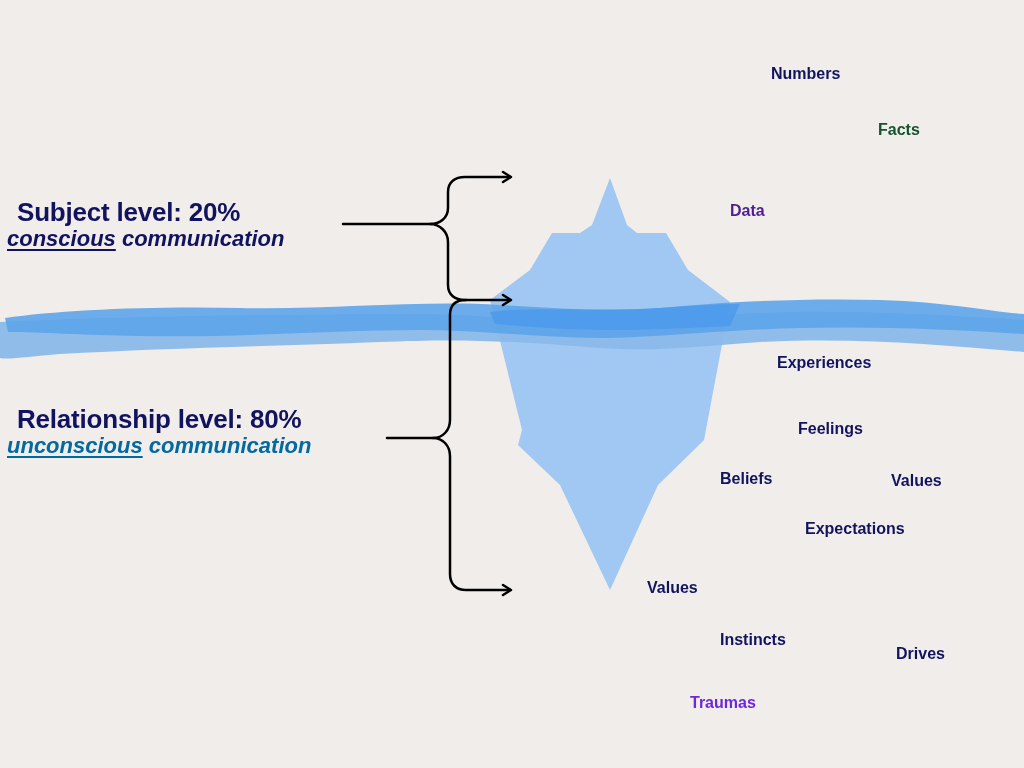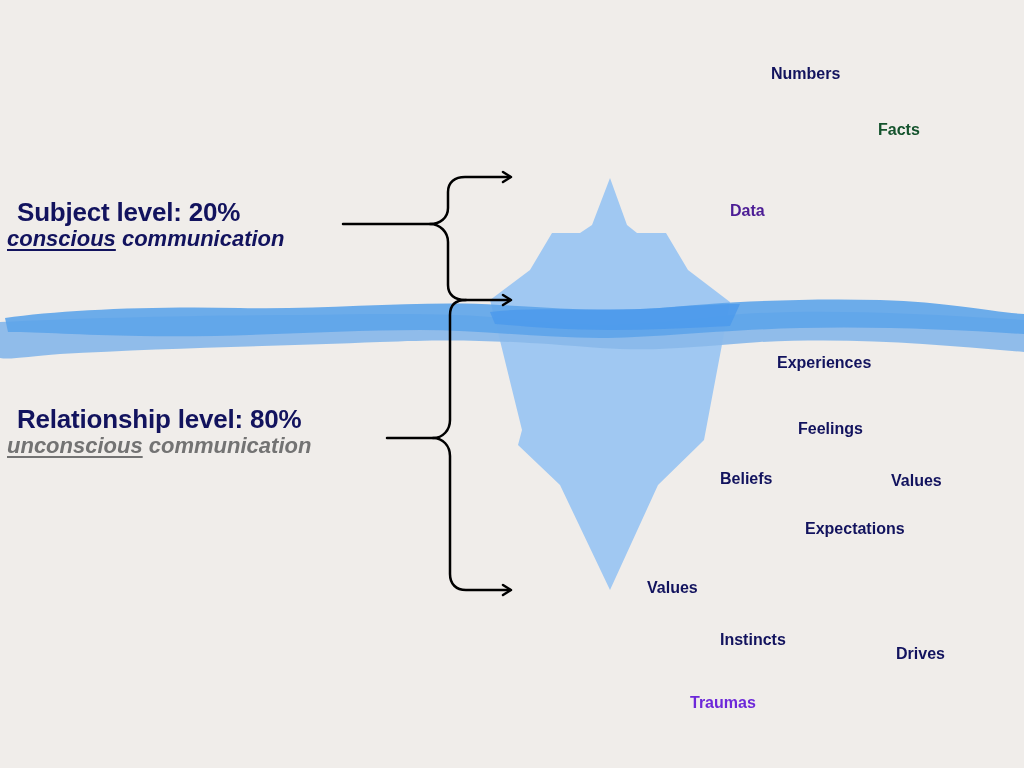--- a/index.html
+++ b/index.html
@@ -44,21 +44,21 @@
     <path d="M387,438 L433,438 C443,438 450,430 450,420 L450,315 C450,305 456,300 466,300"></path>
     <path d="M433,438 C443,438 450,446 450,456 L450,574 C450,584 456,590 466,590 L510,590"></path>
     <path d="M503,585 L511,590 L503,595"></path>
   </g>
 </svg>
 
 <div class="lbl level-title" style="left: 7px; top: 199px; color: rgb(18, 19, 94);">Subject level: 20%</div>
 <div class="lbl level-sub" style="left: 7px; top: 228px; color: rgb(18, 19, 94);"><u>conscious</u><span> communication</span></div>
 
 <div class="lbl level-title" style="left: 7px; top: 406px; color: rgb(18, 19, 94);">Relationship level: 80%</div>
-<div class="lbl level-sub" style="left: 7px; top: 435px; color: #737373;"><u>unconscious</u><span> communication</span></div>
+<div class="lbl level-sub" style="left: 7px; top: 435px; color: #0369a1;"><u>unconscious</u><span> communication</span></div>
 
 <div class="lbl word" style="left: 771px; top: 66px; color: rgb(18, 19, 94);">Numbers</div>
 <div class="lbl word" style="left: 878px; top: 122px; color: #14532d;">Facts</div>
 <div class="lbl word" style="left: 730px; top: 173px; color: #4c1d95; margin-top: 30px;">Data</div>
 
 <div class="lbl word" style="left: 777px; top: 355px; color: rgb(18, 19, 94);">Experiences</div>
 <div class="lbl word" style="left: 798px; top: 421px; color: rgb(18, 19, 94);">Feelings</div>
 <div class="lbl word" style="left: 720px; top: 471px; color: rgb(18, 19, 94);">Beliefs</div>
 <div class="lbl word" style="left: 891px; top: 473px; color: rgb(18, 19, 94);">Values</div>
 <div class="lbl word" style="left: 805px; top: 521px; color: rgb(18, 19, 94);">Expectations</div>

